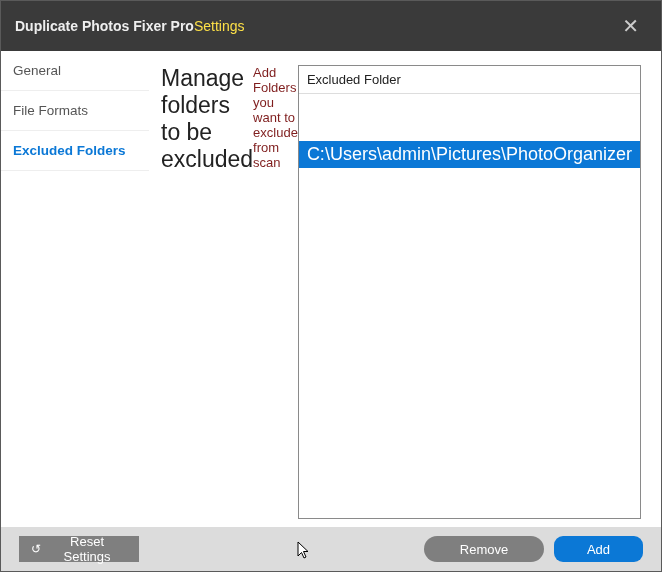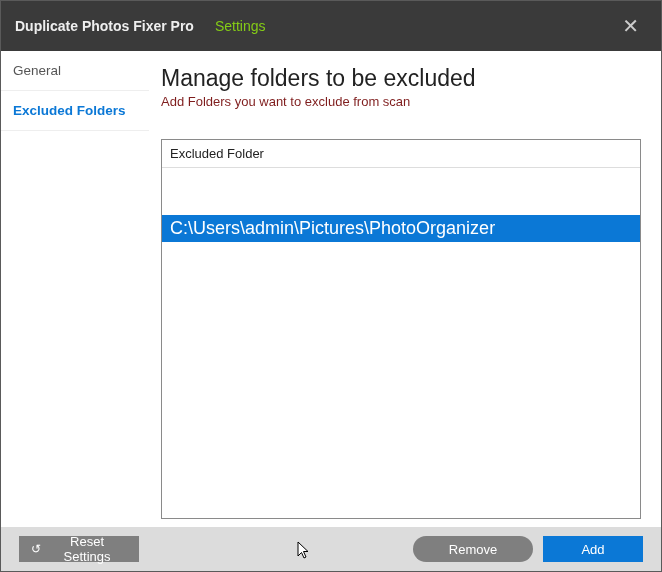--- a/index.html
+++ b/index.html
@@ -1,59 +1,62 @@
 <!DOCTYPE html>
 <html><head>
   <meta charset="utf-8">
   <style>
     * { box-sizing: border-box; margin: 0; padding: 0; }
     body { font-family: "Segoe UI", Arial, sans-serif; font-size: 13px; width: 662px; height: 572px; overflow: hidden; background: #fff; border: 1px solid #5a5a5a; display: flex; flex-direction: column; }
     
     .titlebar { height: 50px; background: #3a3a3a; color: #ddd; display: flex; align-items: center; padding: 0 14px; }
     .titlebar .app-name { color: #eee; font-size: 14px; font-weight: 600; }
-    .titlebar .crumb { color: #84cc16; font-size: 14px; margin-left: 21px; }
+    .titlebar .crumb { color: #fde047; font-size: 14px; margin-left: 0; }
     .titlebar .close { margin-left: auto; color: #ccc; font-size: 20px; cursor: pointer; padding: 4px 8px; line-height: 1; }
 
     .body { flex: 1; display: flex; background: #fff; min-height: 0; }
     .sidebar { width: 148px; border-right: 0; }
     .sidebar .item { padding: 12px 12px; color: #555; font-size: 13.5px; border-bottom: 1px solid #eee; cursor: pointer; }
     .sidebar .item.active { color: #0b78d6; font-weight: 600; }
 
-    .main { flex: 1; padding: 14px 20px 8px 12px; display: flex; flex-direction: column; min-height: 0; }
+    .main { flex: 1; padding: 14px 20px 8px 12px; display: flex; flex-direction: row; min-height: 0; }
     .main h1 { font-size: 23px; font-weight: 400; color: #222; margin-bottom: 2px; }
     .main .sub { color: #7f1d1d; font-size: 13px; margin-bottom: 30px; }
     .listwrap { border: 1px solid #8a8a8a; flex: 1; display: flex; flex-direction: column; min-height: 0; background: #fff; gap: 47px; }
     .listhead { padding: 6px 8px; color: #222; font-size: 13px; border-bottom: 1px solid #ddd; }
     .listbody { flex: 1; overflow: auto; }
     .row { padding: 3px 8px; font-size: 18px; color: #fff; background: #0b78d6; cursor: pointer; }
 
     .footer { background: #dcdcdc; height: 44px; display: flex; align-items: center; padding: 0 18px; gap: 10px; }
     .btn { height: 26px; border: none; color: #fff; font-size: 13px; cursor: pointer; display: inline-flex; align-items: center; justify-content: center; }
     .btn.gray { background: #7f7f7f; }
     .btn.blue { background: #0b78d6; }
     .btn.reset { width: 120px; padding: 0 12px; justify-content: flex-start; gap: 6px; }
     .btn.remove { width: 120px; border-radius: 13px; }
-    .btn.add { width: 100px; }
+    .btn.add { width: 89px; border-radius: 9px; }
     .spacer { flex: 1; position: relative; }
     .cursor { position: absolute; left: 148px; top: -8px; pointer-events: none; }
     .undo-icon { font-size: 12px; }
   </style>
 </head>
 <body>
 
 <div class="titlebar">
   <span class="app-name">Duplicate Photos Fixer Pro</span>
   <span class="crumb">Settings</span>
   <span class="close">✕</span>
 </div>
 
 <div class="body">
   <div class="sidebar">
     <div class="item">
       <span>General</span>
+    </div>
+    <div class="item">
+      <span>File Formats</span>
     </div>
     <div class="item active">
       <span>Excluded Folders</span>
     </div>
   </div>
 
   <div class="main">
     <h1>Manage folders to be excluded</h1>
     <div class="sub">Add Folders you want to exclude from scan</div>
 

